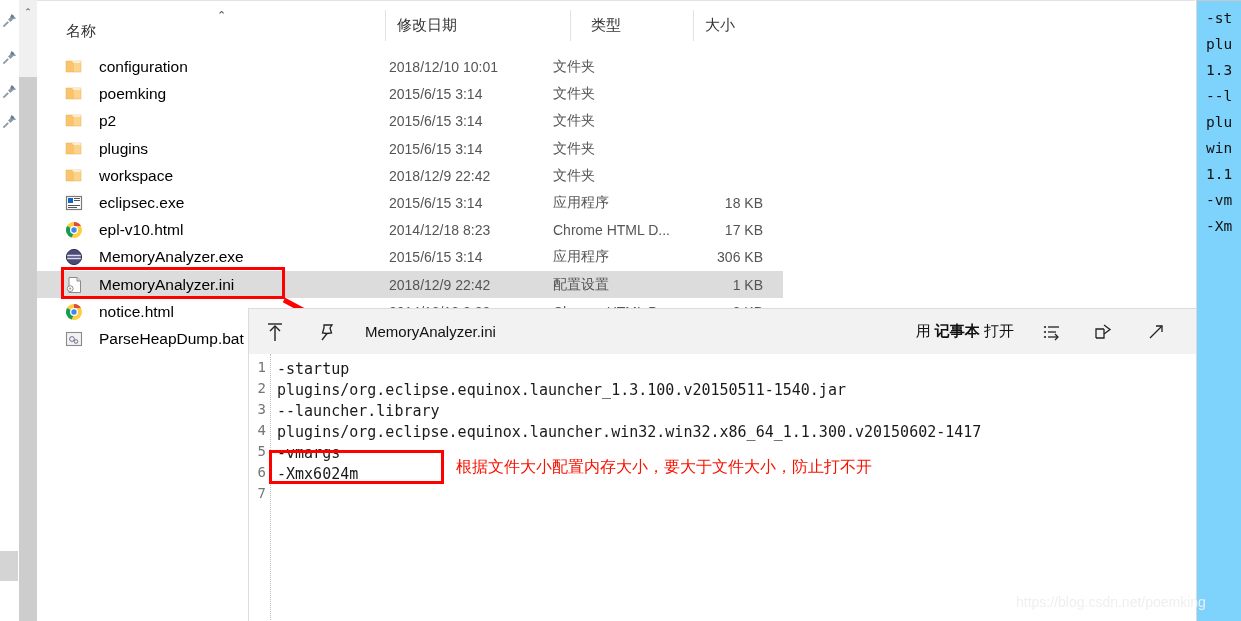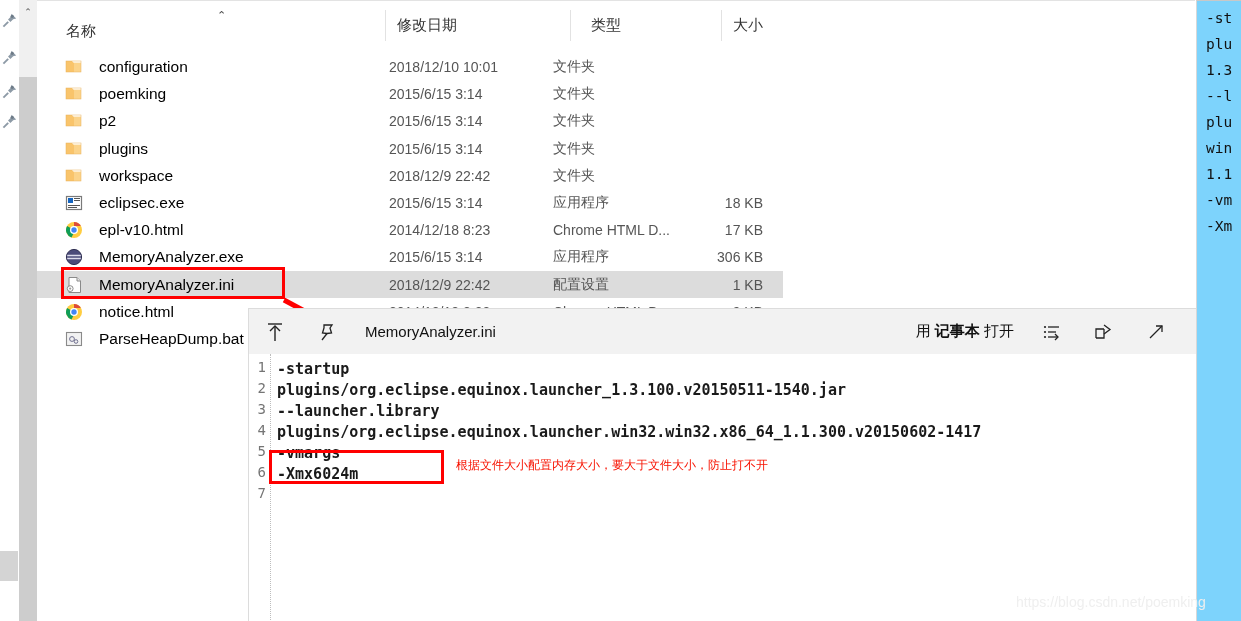--- a/index.html
+++ b/index.html
@@ -117,24 +117,24 @@
   .ln {
     position: absolute; right: 4px; width: 18px; text-align: right;
     font-size: 14px; color: #757575;
     font-family: "DejaVu Sans Mono", "Liberation Mono", monospace;
   }
   .code {
     position: absolute; left: 28px; top: 0; width: 960px;
     font-family: "DejaVu Sans Mono", "Liberation Mono", monospace;
     font-size: 15px; color: #1a1a1a; line-height: 21px;
   }
-  .code .cl { position: absolute; left: 0; white-space: pre; font-weight: bold; }
+  .code .cl { position: absolute; left: 0; white-space: pre; }
 
   .annot {
-    position: absolute; font-size: 12px; color: #f71200;
+    position: absolute; font-size: 16px; color: #f71200;
     white-space: nowrap; font-family: "Liberation Sans", "DejaVu Sans", sans-serif;
   }
 
   
   .right-edit {
     position: absolute; left: 1196px; top: 0; width: 45px; height: 621px;
     background: #7dd3fc; border-left: 1px solid #d8d8d8; border-top: 1px solid #c8c8c8;
     overflow: hidden;
   }
   .right-edit .rline {
@@ -200,21 +200,21 @@
     <div class="hdr" id="hdr">
         <div class="hdr-cell first" style="left: 18px; width: 330px; align-items: flex-end;">
           <span>名称</span>
         </div>
         <div class="hdr-cell" style="left: 348px; width: 140px;">
           <span>修改日期</span>
         </div>
         <div class="hdr-cell" style="left: 533px; width: 130px; padding-left: 20px;">
           <span>类型</span>
         </div>
-        <div class="hdr-cell" style="left: 684px; width: 100px;">
+        <div class="hdr-cell" style="left: 656px; width: 100px;">
           <span>大小</span>
         </div>
       </div>
     <div class="sort-arrow">⌃</div>
 
     <div id="rows">
         <div class="row" style="top: 52px;">
           <div class="cell-name">
             <span class="ic"><svg width="18" height="18" viewBox="0 0 18 18">
                 <path d="M1,3 L7,3 L8.2,4.6 L9,4.6 L9,14 L1,14 Z" fill="#f9c46b"></path>

